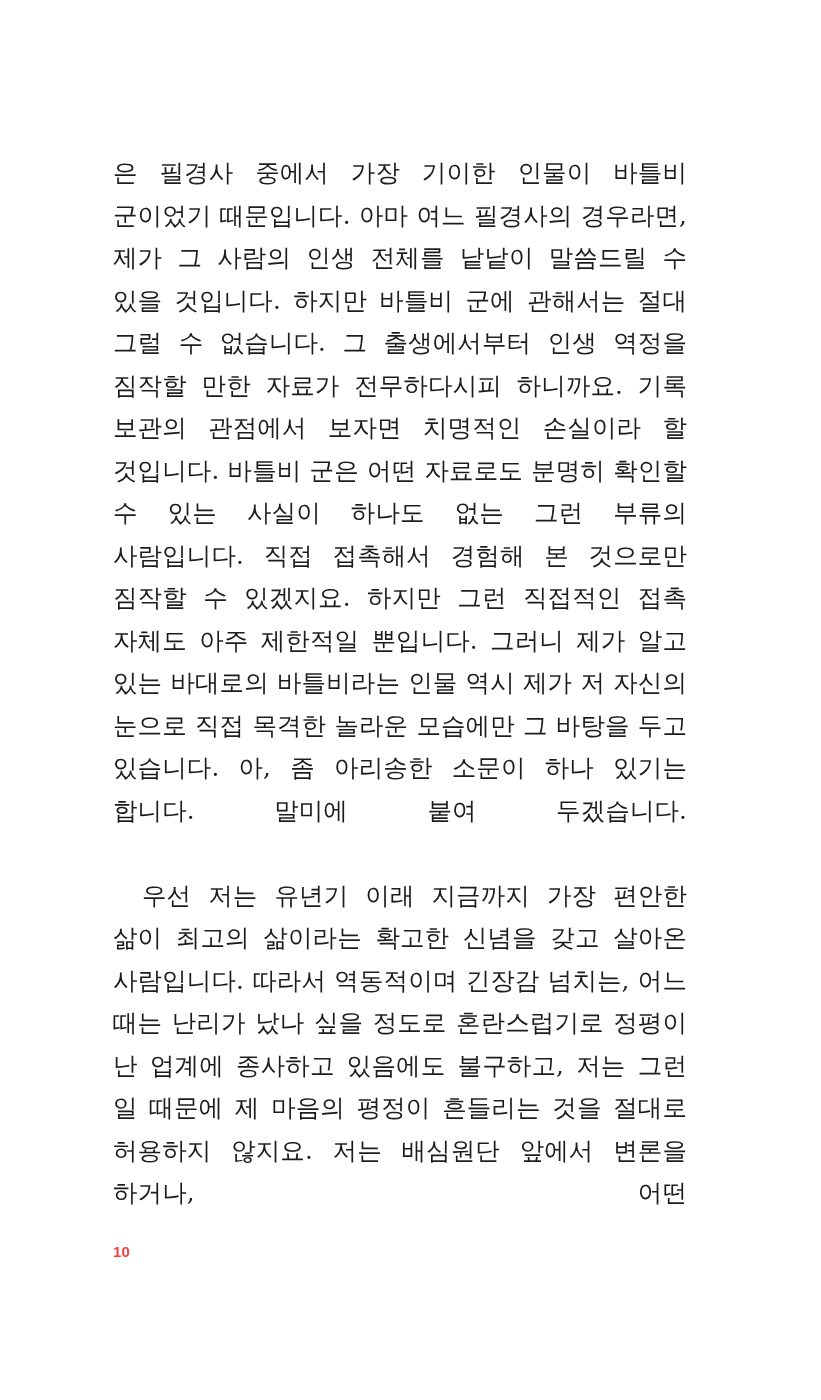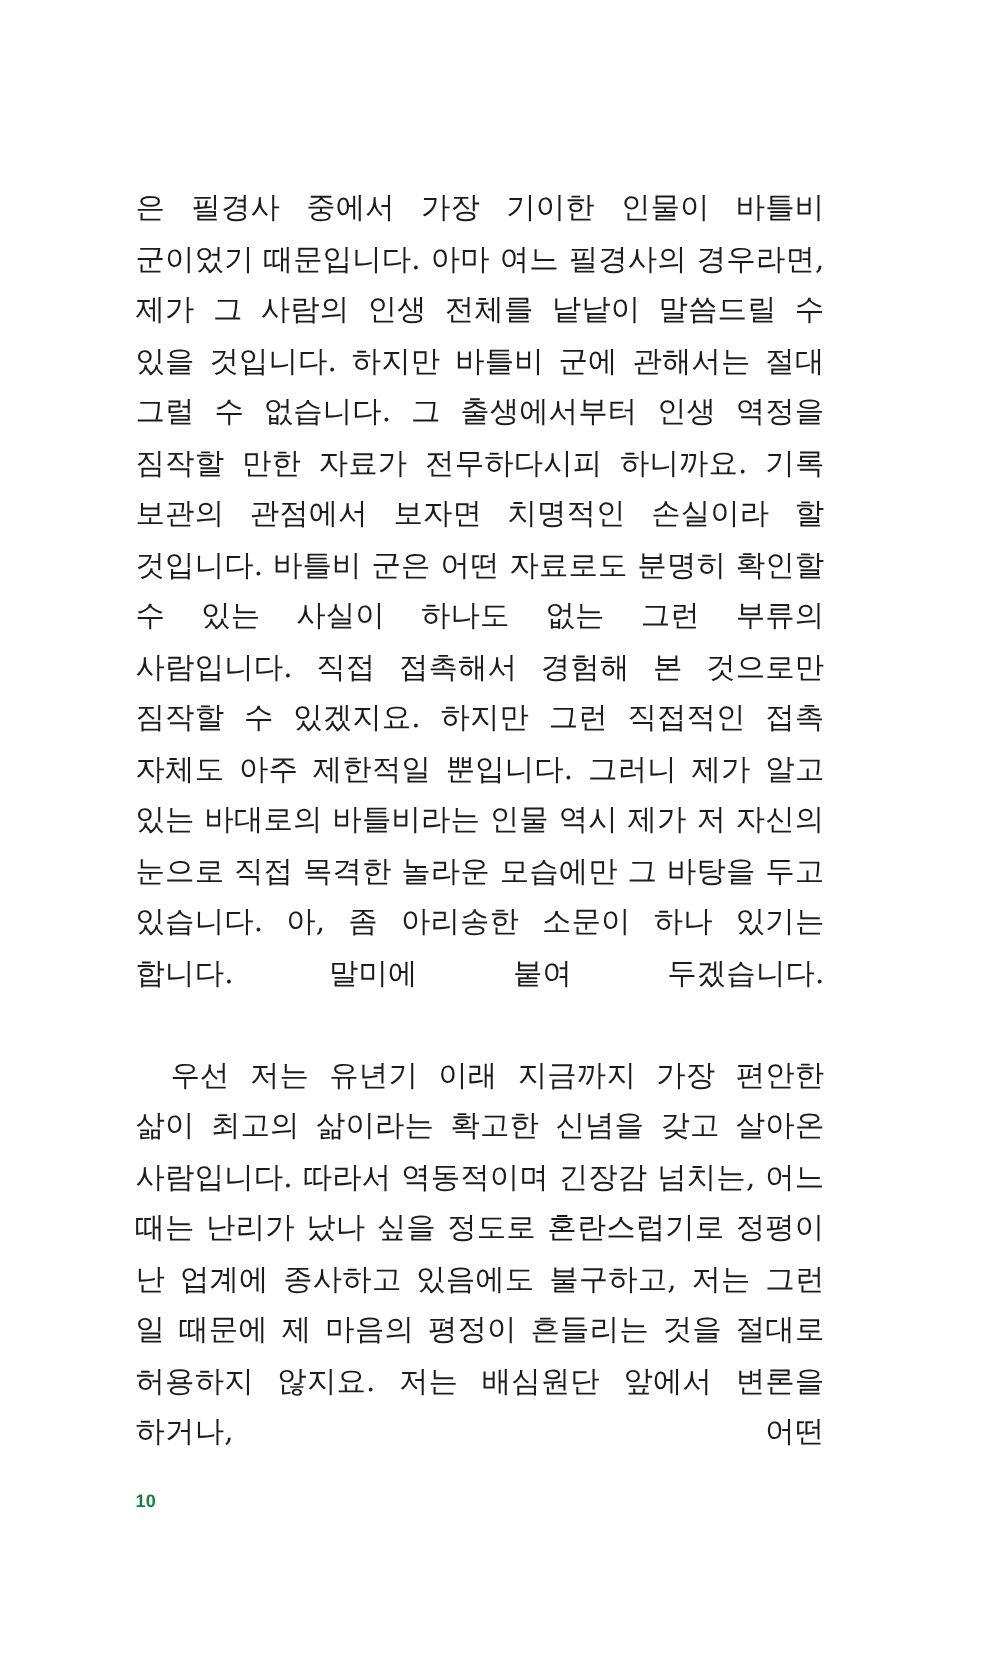--- a/index.html
+++ b/index.html
@@ -50,21 +50,21 @@
     height: 0;
   }
 
   .page-number {
     position: absolute;
     left: 113px;
     top: 1243px;
     font-family: "Liberation Sans", "DejaVu Sans", sans-serif;
     font-size: 15px;
     font-weight: 700;
-    color: #15803d;
+    color: #ef4444;
     letter-spacing: 0.2px;
   }
 </style>
 </head>
 <body>
 
 <div class="page">
 
   <div class="text-block">
     <p class="para">은 필경사 중에서 가장 기이한 인물이 바틀비 군이었기 때문입니다. 아마 여느 필경사의 경우라면, 제가 그 사람의 인생 전체를 낱낱이 말씀드릴 수 있을 것입니다. 하지만 바틀비 군에 관해서는 절대 그럴 수 없습니다. 그 출생에서부터 인생 역정을 짐작할 만한 자료가 전무하다시피 하니까요. 기록 보관의 관점에서 보자면 치명적인 손실이라 할 것입니다. 바틀비 군은 어떤 자료로도 분명히 확인할 수 있는 사실이 하나도 없는 그런 부류의 사람입니다. 직접 접촉해서 경험해 본 것으로만 짐작할 수 있겠지요. 하지만 그런 직접적인 접촉 자체도 아주 제한적일 뿐입니다. 그러니 제가 알고 있는 바대로의 바틀비라는 인물 역시 제가 저 자신의 눈으로 직접 목격한 놀라운 모습에만 그 바탕을 두고 있습니다. 아, 좀 아리송한 소문이 하나 있기는 합니다. 말미에 붙여 두겠습니다.</p>

